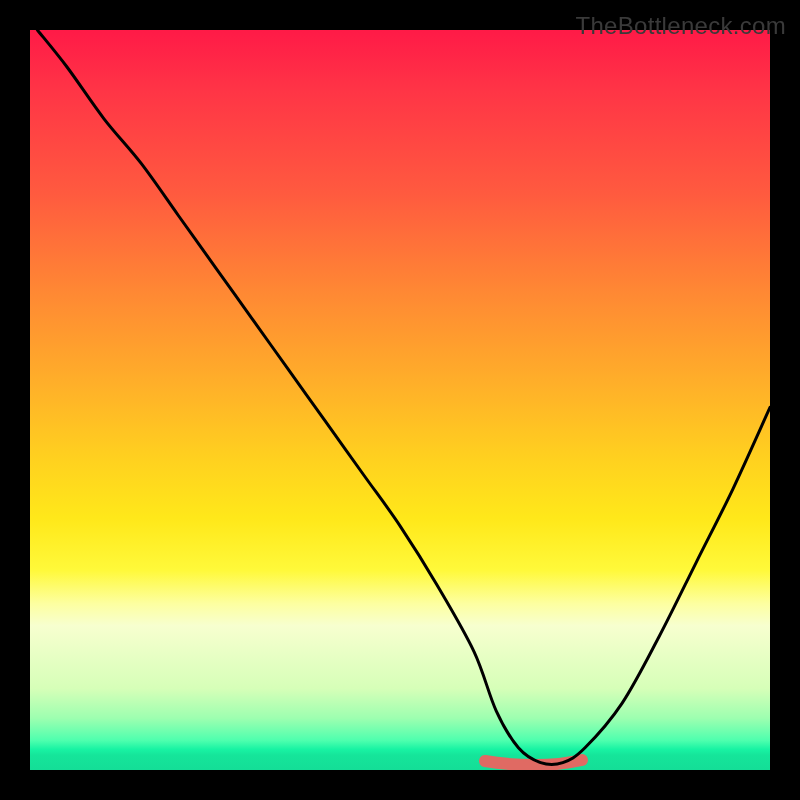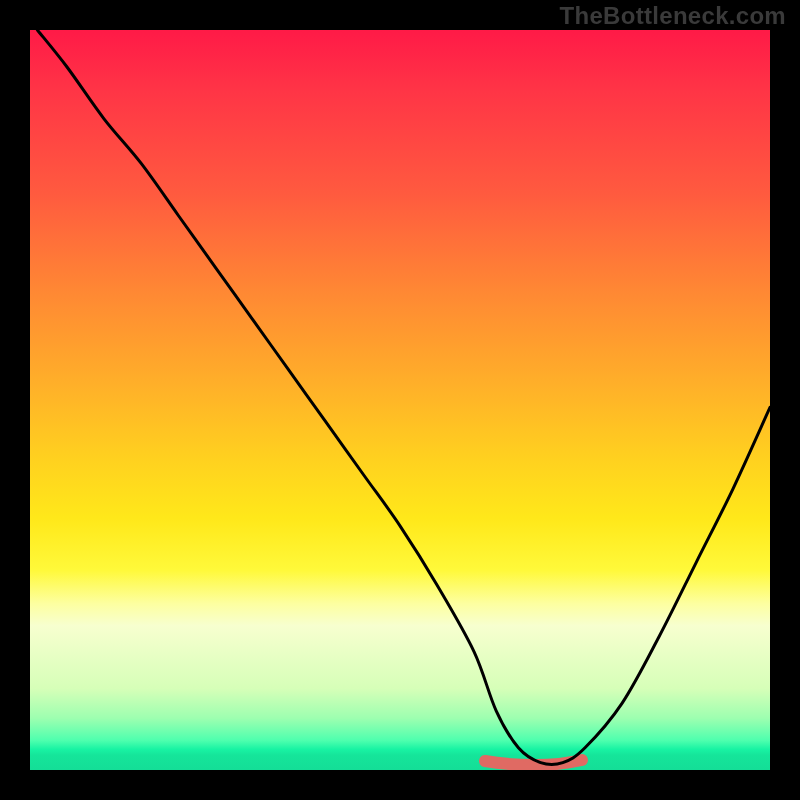--- a/index.html
+++ b/index.html
@@ -12,25 +12,25 @@
     font-family: Arial, Helvetica, sans-serif;
   }
   .frame {
     position: relative;
     width: 800px;
     height: 800px;
     background: #000;
   }
   .watermark {
     position: absolute;
-    top: 2px;
+    top: 12px;
     right: 14px;
     color: #3a3a3a;
     font-size: 24px;
-    font-weight: 700;
+    font-weight: 400;
     letter-spacing: 0.3px;
     z-index: 10;
   }
   
   .plot {
     position: absolute;
     left: 30px;
     top: 30px;
     width: 740px;
     height: 740px;

